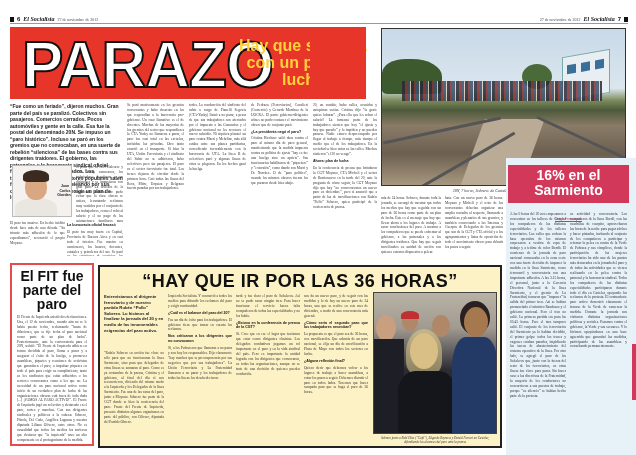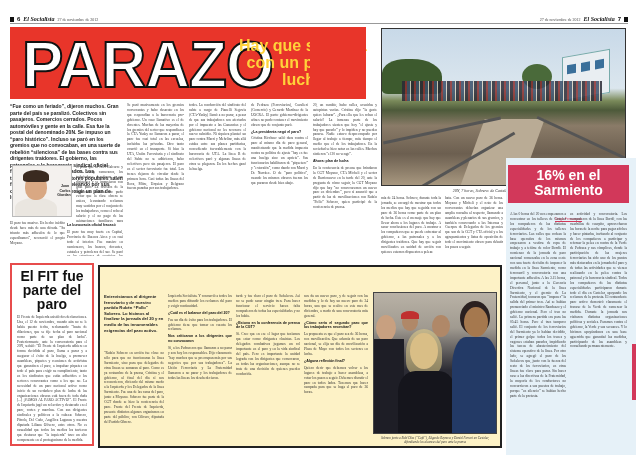--- a/index.html
+++ b/index.html
@@ -140,20 +140,21 @@
 </div>
 <div class="col" style="left:510px;top:212px;width:56px;height:238px;">A las 0 horas del 20 nos empezamos a concentrar en los talleres de Castelar los compañeros de las distintas especialidades y de los talleres ferroviarios. Las calles que rodean la base operativa de los mismos empezaron a vestirse de ropa de trabajo y a teñirse de color Bordó. El comienzo de la jornada de paro nacional comenzaba en la zona oeste con una fuerte decisión de imponer la medida en la línea Sarmiento, como ferrocarril y convocatoria con una importante adhesión. A las 3.15 horas, el personal, junto a la Gerencia Directiva Nacional de la línea Sarmiento, y el gremio de La Fraternidad, tomaron que “imponer” la salida del primer tren. Así se habían pronunciado el ministro Randazzo y el gobierno nacional. Pero el tren no salió. La primera partida era para las 05:45 horas. Pero el tren tampoco salió. El conjunto de los ferroviarios del Sarmiento ya lo habían decidido, el primer golpe: todos los trenes y vagones estaban parados, impidiendo las tareas de abastecimiento del sistema operativo de la línea. Por otro lado, se agregó el paro de los Señaleros que, junto con la fuerza del resto de los ferroviarios, en otras líneas fue clave para parar. Sin hacer caso a las directivas de la Fraternidad, la mayoría de los conductores no concurrieron a sus puestos de trabajo, porque “en silencio” se habían hecho parte de la protesta.</div>
 <div class="col" style="left:570px;top:212px;width:57px;height:238px;">en actividad y convocatoria. Los compañeros de la línea Bordó, con las cuadrillas de cuerpito, aprovecharon las horas de la noche para pegar afiches y hacer pintadas, invitando al conjunto de los compañeros a participar y reforzar la pelea en contra de la Verde de Pedraza y sus cómplices, donde la participación de las mujeres ferroviarias ha sido uno de los puntos más destacados en la jornada del paro y de todas las actividades que se vienen realizando en la pelea contra la patronal y la burocracia sindical. Todos los compañeros de las distintas especialidades participaron durante todo el día en Castelar, apoyando los reclamos de la protesta. El contundente paro activo demostró claramente el fracaso de la Verde de carnerear la medida. Durante la jornada nos visitaron distintas organizaciones políticas y sociales. Paramos contra el gobierno, la Verde y sus secuaces. Y lo hicimos apoyándonos en una base aguerrida que garantizó las medidas, participando de las asambleas y consultando permanentemente.</div>
 
 <div class="fit-box">
   <div class="fit-title">El FIT fue parte del paro</div>
   <div class="fit-body">El Frente de Izquierda asistió dos declaraciones. Una, el 12 de noviembre, cuando aún no se le había puesto fecha, reclamando “basta de dilaciones, que se fije fecha al paro nacional como parte de un plan de lucha”. Posteriormente, ante la convocatoria para el 20N, señaló: “El Frente de Izquierda adhiere en forma decidida al paro, llama a parar y a asegurar el éxito de la huelga, a promover asambleas, piquetes y reuniones de activistas que garanticen el paro, a impulsar piquetes en todo el país para exigir su cumplimiento, tanto en los sindicatos que están adheridos o los sectores convocantes como a los que no. La necesidad de un paro nacional activo como inicio de un verdadero plan de lucha de las organizaciones obreras está fuera de toda duda [...] ¡VAMOS AL PARO ACTIVO!”. El Frente de Izquierda jugó un rol activo y destacado en el paro, cortes y marchas. Con sus dirigentes sindicales y políticos a la cabeza: Sobrero, Pitrola, Del Caño, Angélica Lagunas y nuestra diputada Liliana Olivero, entre otros. No es casualidad que todos los medios los tuvieron que destacar que “la izquierda” tuvo un alto componente en el protagonismo de la medida.</div>
 </div>
 
 <div class="interview">
+  <div class="interview-title">“HAY QUE IR POR LAS 36 HORAS”</div>
   <div class="interview-intro">Entrevistamos al dirigente ferroviario y de nuestro partido Rubén “Pollo” Sobrero. Lo hicimos al finalizar la jornada del 20 y en medio de las innumerables exigencias del paro activo.</div>
   <div class="col" style="left:4px;top:84px;width:60px;height:95px;">“Rubén Sobrero en acción fue clave no sólo para que no funcionaran la línea Sarmiento, sino para que delegados de otras líneas se sumaran al paro. Como es ya costumbre de la prensa, Cristina y el gobierno, al final del día sí nos reconocieron, diciendo del mismo modo a la Izquierda y los Delegados de la línea Sarmiento. Fue una de las caras del paro, junto a Moyano. Sobrero fue parte de la CGT donde se hizo la conferencia del paro. Frente del Frente de Izquierda, presente distintos algunos organismos en parte del público, con Olivero, diputada del Partido Obrero.</div>
   <div class="col" style="left:68px;top:27px;width:64px;height:152px;">
     <span>Izquierda Socialista. Y concurrió a todos los medios para difundir los reclamos del paro y exigir continuidad.</span>
     <span class="sub">¿Cuál es el balance del paro del 20?</span>
     <span>Fue un día de éxito para los trabajadores. El gobierno tiene que tomar en cuenta los reclamos.</span>
     <span class="sub">Nos criticaron a los dirigentes que no convocaron</span>
     <span>Sí, a los Pedraceros que llamaron a no parar y son hoy los responsables. Dijo claramente “hay muchos que se preocupan más por sus negocios que por sus trabajadores”. La Unión Ferroviaria y La Fraternidad llamaron a no parar y los trabajadores de todas las líneas los desobedecieron.</span>
   </div>
   <div class="col" style="left:136px;top:27px;width:64px;height:152px;">

